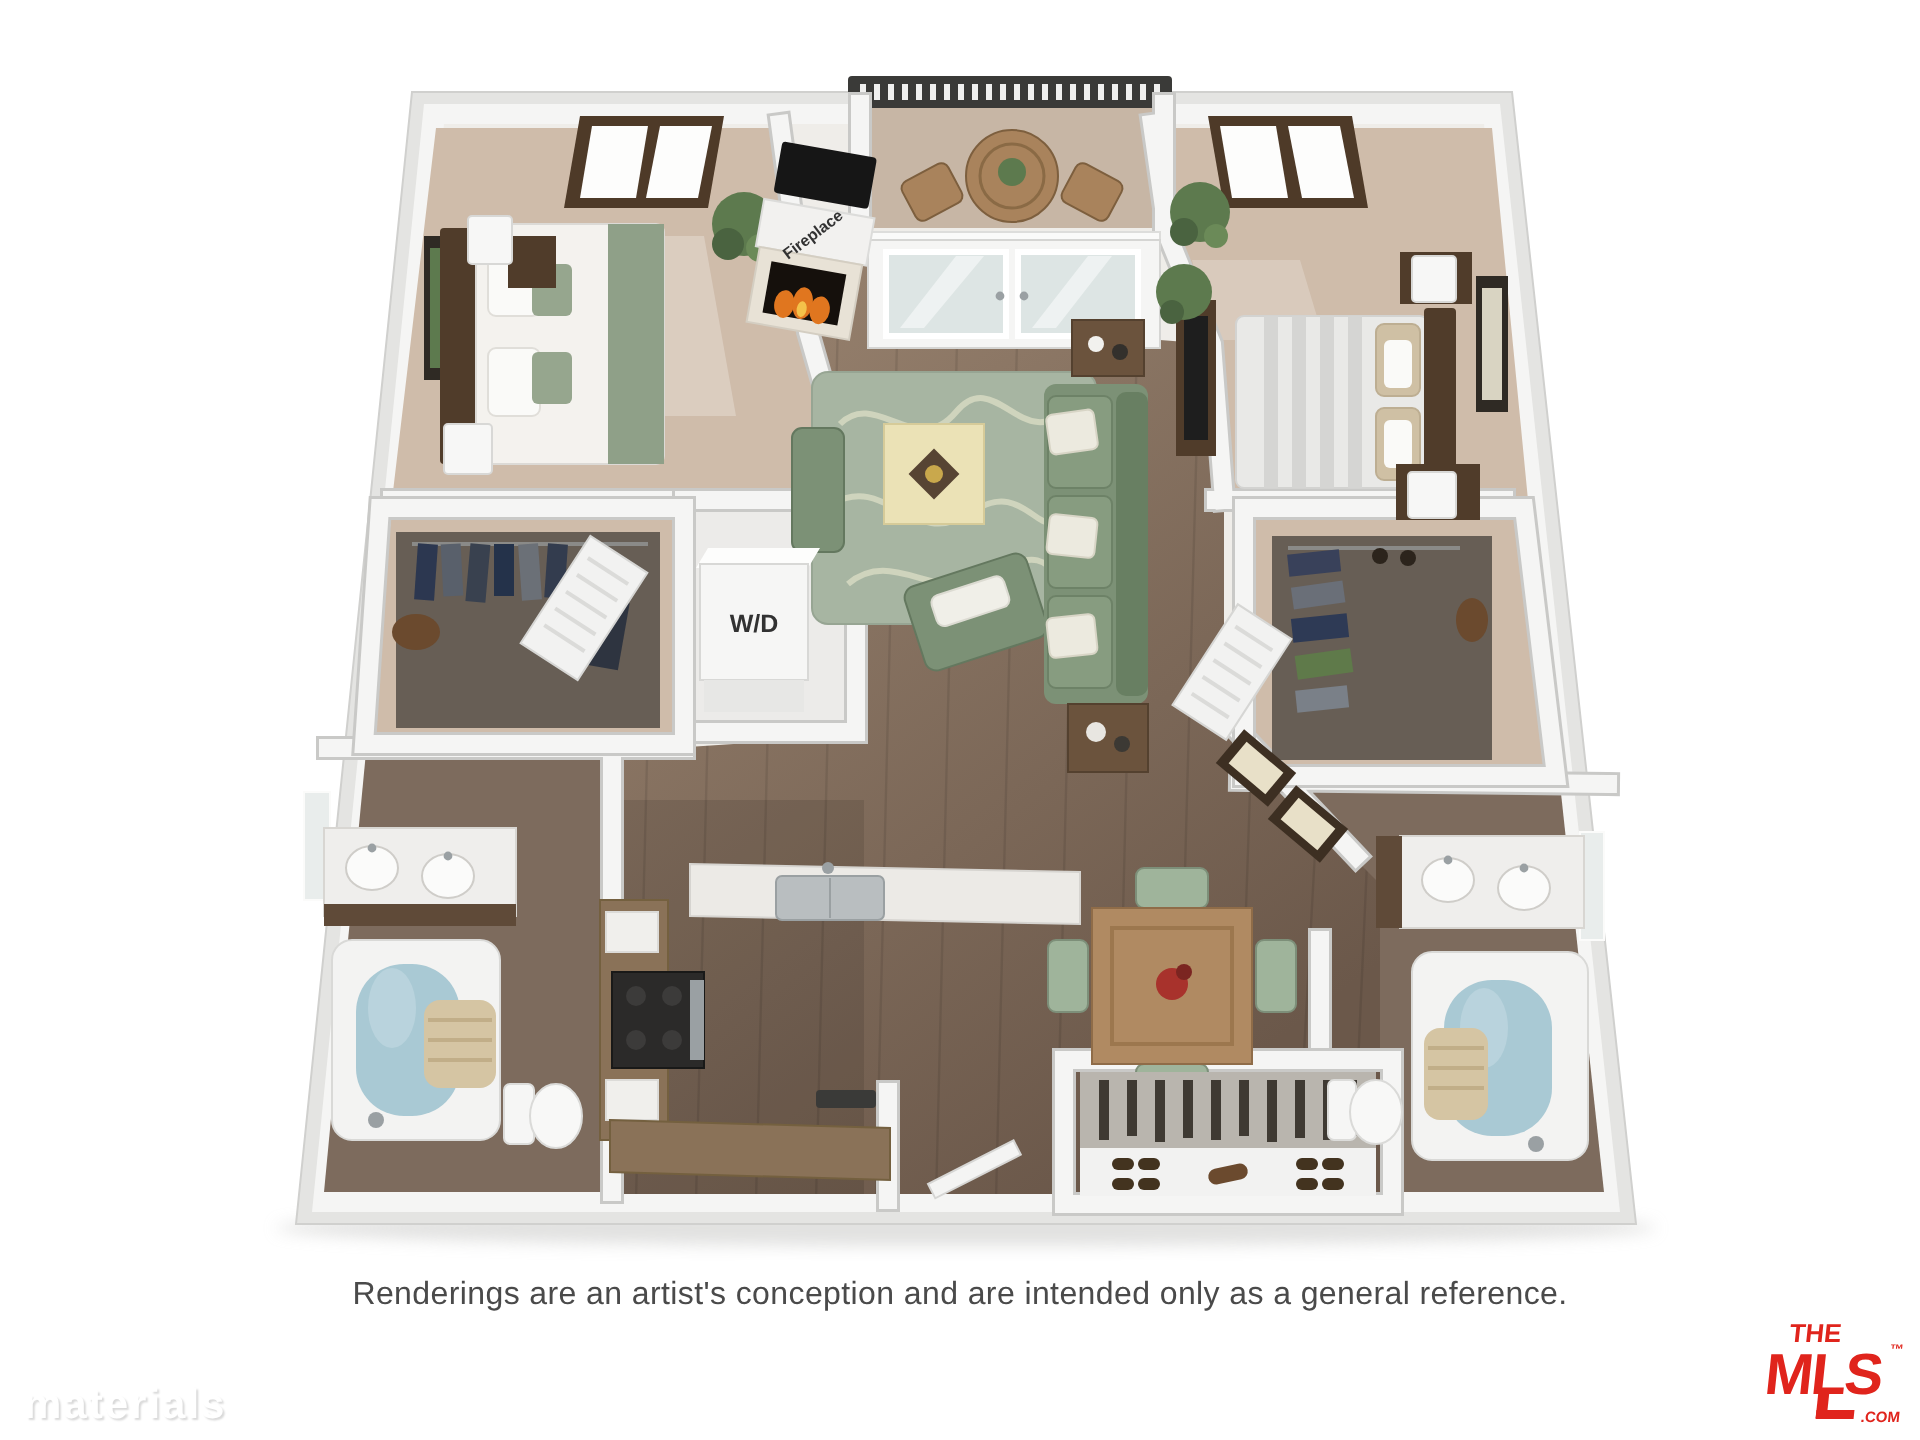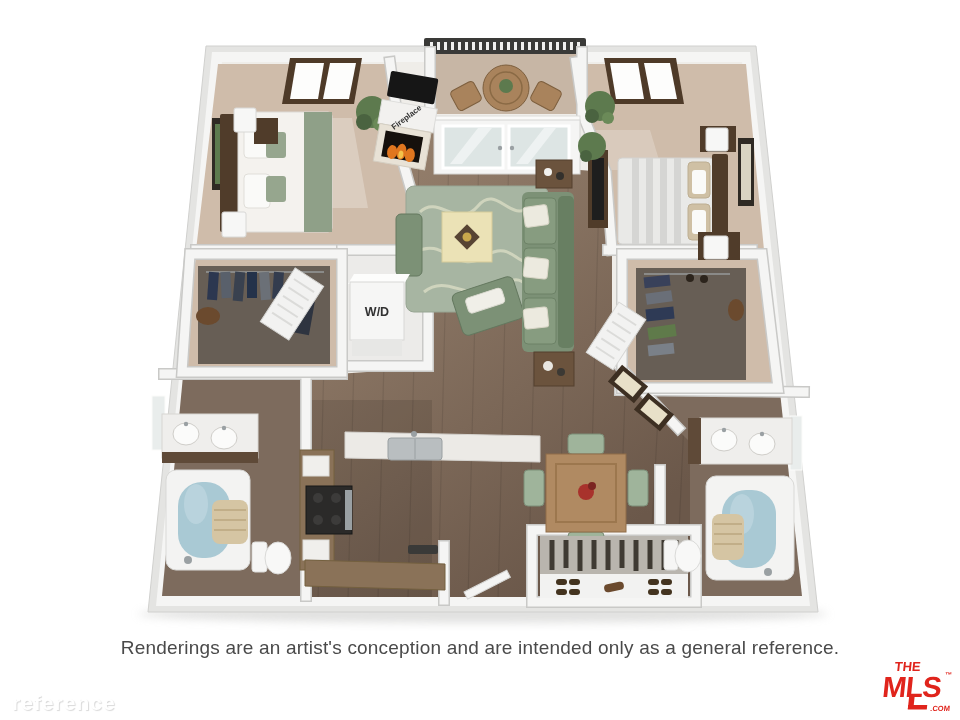--- a/index.html
+++ b/index.html
@@ -16,21 +16,21 @@
   .f-sofa{fill:var(--sofa-green);} .f-sofad{fill:var(--sofa-dark);}
   .f-cream{fill:var(--cream);} .f-fwood{fill:var(--furniture-wood);}
   .f-dkwood{fill:var(--dark-wood);} .f-water{fill:var(--water-blue);}
   .f-towel{fill:var(--towel-tan);} .f-closet{fill:var(--closet-interior);}
   .f-bath{fill:var(--bath-floor);} .f-appl{fill:var(--appliance-dark);}
   .f-steel{fill:var(--steel-gray);} .f-flame{fill:var(--flame-orange);}
   .f-white{fill:#fbfbfa;} .f-glass{fill:#dde5e4;}
   .lbl{fill:var(--label-dark);font-weight:bold;}
 
   .disclaimer{position:absolute;left:0;width:960px;top:637px;text-align:center;
-    color:var(--disclaimer-text);font-size:19px;line-height:21px;letter-spacing:.2px;}
+    color:var(--disclaimer-text);font-size:16px;line-height:21px;letter-spacing:.2px;}
   .watermark{position:absolute;left:12px;top:691px;font-size:21px;font-weight:bold;
     color:#ffffff;text-shadow:1px 1px 1px var(--watermark-shadow);letter-spacing:1px;}
   .mls{position:absolute;left:876px;top:655px;width:80px;height:62px;}
   .mls text{fill:var(--mls-red);font-weight:bold;}
 </style>
 </head>
 <body>
 
 <div class="page">
 
@@ -421,21 +421,21 @@
     </g>
   </g>
 </svg>
 
 
 <div class="disclaimer">
   <div>Renderings are an artist's conception and are intended only as a general reference.</div>
 </div>
 
 
-<div class="watermark">reference</div>
+<div class="watermark">materials</div>
 
 
 <svg class="mls" viewBox="0 0 80 62">
   <g transform="skewX(-6) translate(8,0)">
     <text x="12" y="16" font-size="13">THE</text>
     <text x="2" y="42" font-size="29" letter-spacing="-1">MLS</text>
     <rect x="29.5" y="40" width="5.5" height="14" style="fill:var(--mls-red)"></rect>
     <rect x="29.5" y="50" width="19" height="4.5" style="fill:var(--mls-red)"></rect>
     <text x="52" y="56" font-size="7.5">.COM</text>
     <text x="63" y="22" font-size="7">™</text>

